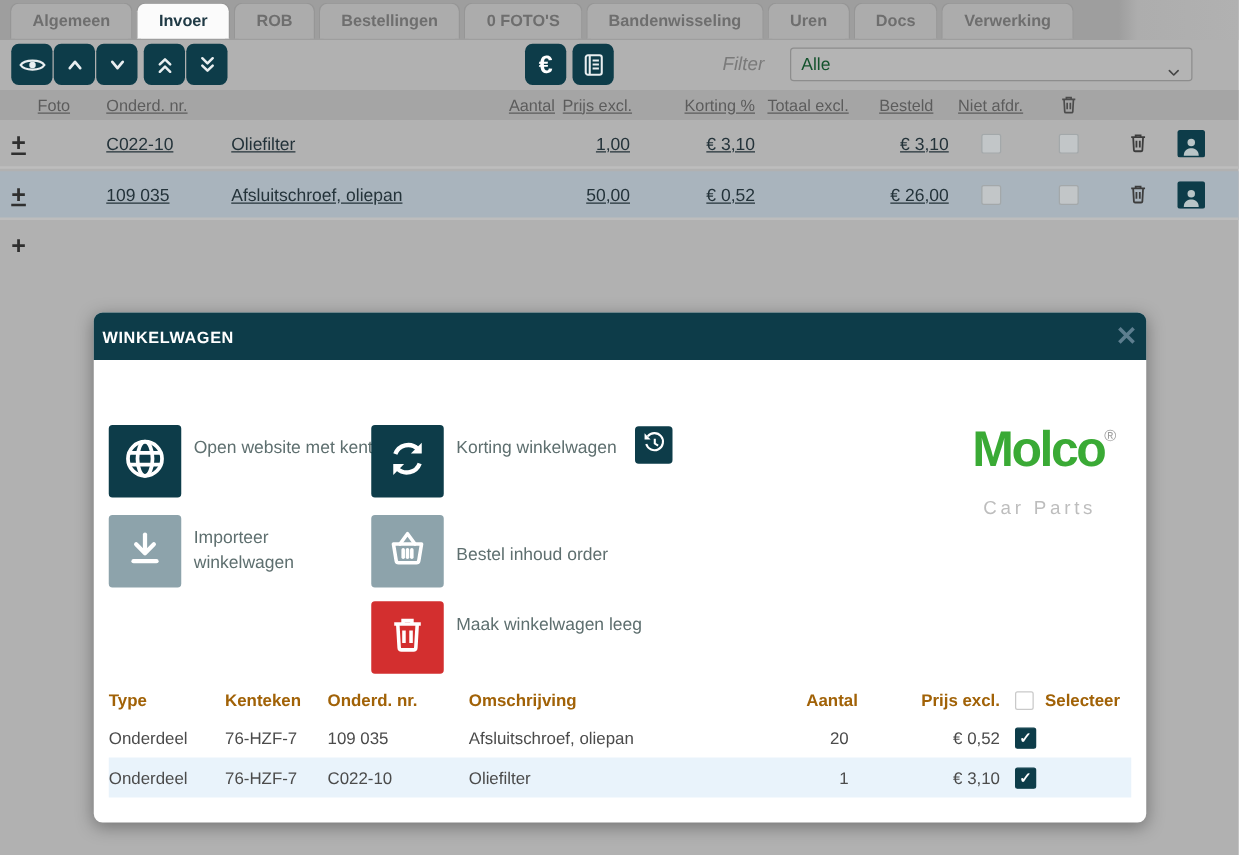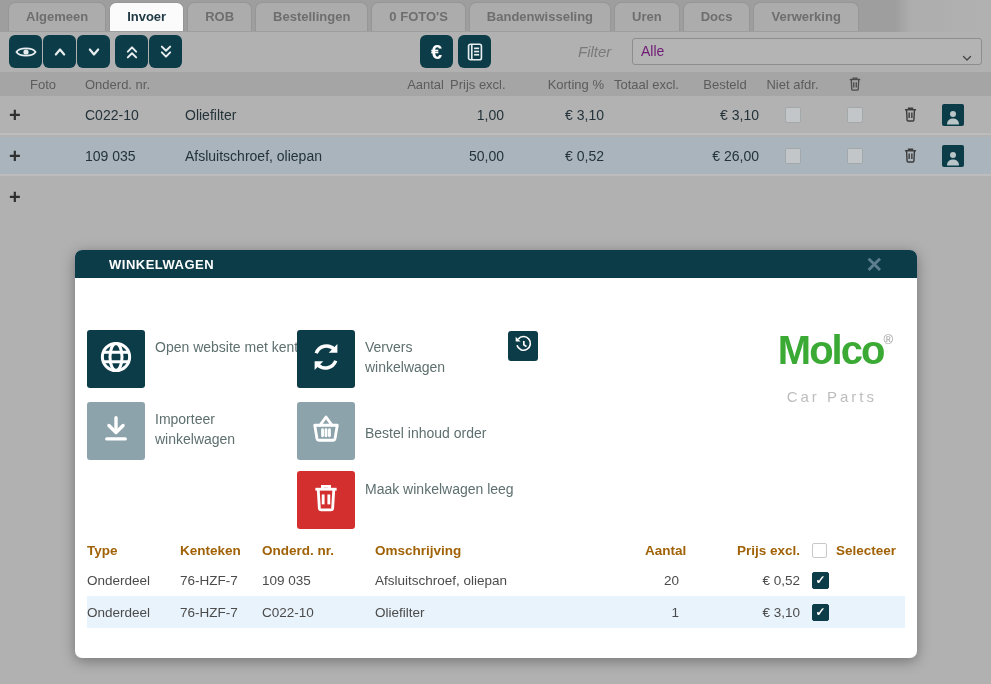--- a/index.html
+++ b/index.html
@@ -18,48 +18,48 @@
     margin-right:3px; font-size:13px; font-weight:bold; color:#6e6e6e; white-space:nowrap; cursor:pointer; }
   .tab.active { background:#fbfbfb; color:#203a45; }
 
   
   .toolbar { position:absolute; top:32px; left:0; width:100%; height:40px; }
   .tbtn { position:absolute; top:3px; width:33px; height:33px; background:#0d3c49;
     border-radius:6px; display:flex; align-items:center; justify-content:center; cursor:pointer; }
   .tbtn svg { display:block; }
   .euro-glyph { color:#fff; font-size:20px; font-weight:bold; line-height:1; }
   .filter-label { position:absolute; left:578px; top:11px; font-style:italic; font-size:15px; color:#7a7a7a; }
-  .filter-select { position:absolute; left:632px; top:6px; width:350px; height:27px;
+  .filter-select { position:absolute; left:632px; top:6px; width:322px; height:27px;
     background:#b4b4b4; border:1px solid #8d8d8d; border-radius:3px;
-    font-size:14px; color:#701a75; line-height:25px; padding:0 26px 0 8px; cursor:pointer; }
+    font-size:14px; color:#14532d; line-height:25px; padding:0 26px 0 8px; cursor:pointer; }
   .filter-select .chev { position:absolute; right:8px; top:8px; }
 
   
   .gridcols { display:grid; grid-template-columns:30px 45px 100px 275px 60px 100px 75px 80px 55px 70px 40px 45px; align-items:center; }
   .ghead { position:absolute; top:72px; left:0; width:100%; height:24px; background:#a5a5a5;
     font-size:13px; color:#5c5c5c; }
   .grow { position:absolute; left:0; width:100%; height:39px; font-size:14px; color:#24333a;
     border-bottom:2px solid #bdbdbd; }
   .grow.r1 { top:96px; background:#b2b2b2; }
   .grow.r2 { top:137px; background:#a9b4bd; }
-  .gc { overflow:hidden; white-space:nowrap; }
+  .gc { overflow:hidden; white-space:nowrap;text-decoration:underline; }
   .ar { text-align:right; padding-right:6px; }
   .ctr { text-align:center; }
   .plus { font-size:20px; font-weight:bold; color:#2f2f2f; padding-left:9px; cursor:pointer; line-height:1; }
   .addrow { position:absolute; left:9px; top:186px; font-size:20px; font-weight:bold; color:#2f2f2f; cursor:pointer; }
   .gcb { width:16px; height:16px; background:#c2c6c8; border:1px solid #a3a8aa; border-radius:2px; margin:0 auto; cursor:pointer; }
   .rowicon { display:flex; justify-content:center; cursor:pointer; }
   .avatar { width:22px; height:22px; background:#0d3c49; border-radius:2px; margin:0 auto;
     display:flex; align-items:flex-end; justify-content:center; overflow:hidden; cursor:pointer; }
 
   
   .modal { position:absolute; left:75px; top:250px; width:842px; height:408px; background:#fff;
     border-radius:7px; box-shadow:0 3px 14px rgba(0,0,0,.35); }
-  .mhead { height:28px; background:#0d3c49; border-radius:7px 7px 0 0; display:flex;
-    align-items:center; padding:0 34px; }
+  .mhead { height:38px; background:#0d3c49; border-radius:7px 7px 0 0; display:flex;
+    align-items:center; padding:0 7px; }
   .mtitle { color:#fff; font-size:13px; font-weight:bold; letter-spacing:.5px; }
   .mclose { margin-left:auto; color:#5d7e8f; font-size:21px; font-weight:bold; cursor:pointer; line-height:1; }
   .mbody { position:relative; height:370px; }
 
   .ibtn { position:absolute; width:58px; height:58px; border-radius:3px;
     display:flex; align-items:center; justify-content:center; cursor:pointer; }
   .teal { background:#0d3c49; }
   .slate { background:#8da3ab; }
   .red { background:#d32f2f; }
   .ibtn-sm { position:absolute; width:30px; height:30px; background:#0d3c49; border-radius:3px;
@@ -268,21 +268,21 @@
     <div class="ilabel" style="left:80px; top:60px">Open website met kenteken</div>
 
     <div class="ibtn teal" style="left:222px; top:52px">
       <span><svg width="36" height="36" viewBox="0 0 24 24" fill="none" stroke="#fff" stroke-width="2.3">
             <path d="M5.5 9.5 A7.3 7.3 0 0 1 17.5 6.8"></path>
             <path d="M19.6 3.4 L19.6 9.2 L13.8 9.2 Z" fill="#fff" stroke="none"></path>
             <path d="M18.5 14.5 A7.3 7.3 0 0 1 6.5 17.2"></path>
             <path d="M4.4 20.6 L4.4 14.8 L10.2 14.8 Z" fill="#fff" stroke="none"></path>
           </svg></span>
     </div>
-    <div class="ilabel" style="left:290px; top:60px; width:130px">Ververs winkelwagen</div>
+    <div class="ilabel" style="left:290px; top:60px; width:130px">Korting winkelwagen</div>
 
     <div class="ibtn-sm" style="left:433px; top:53px">
       <span><svg width="20" height="20" viewBox="0 0 24 24" fill="none" stroke="#fff" stroke-width="2">
             <path d="M6.2 6.2 A8.2 8.2 0 1 1 4.8 13.5"></path>
             <path d="M3.2 3.2 L3.2 9 L9 9 Z" fill="#fff" stroke="none"></path>
             <polyline points="13 8.5 13 13 16.2 15"></polyline>
           </svg></span>
     </div>
 
     <div class="logo">

